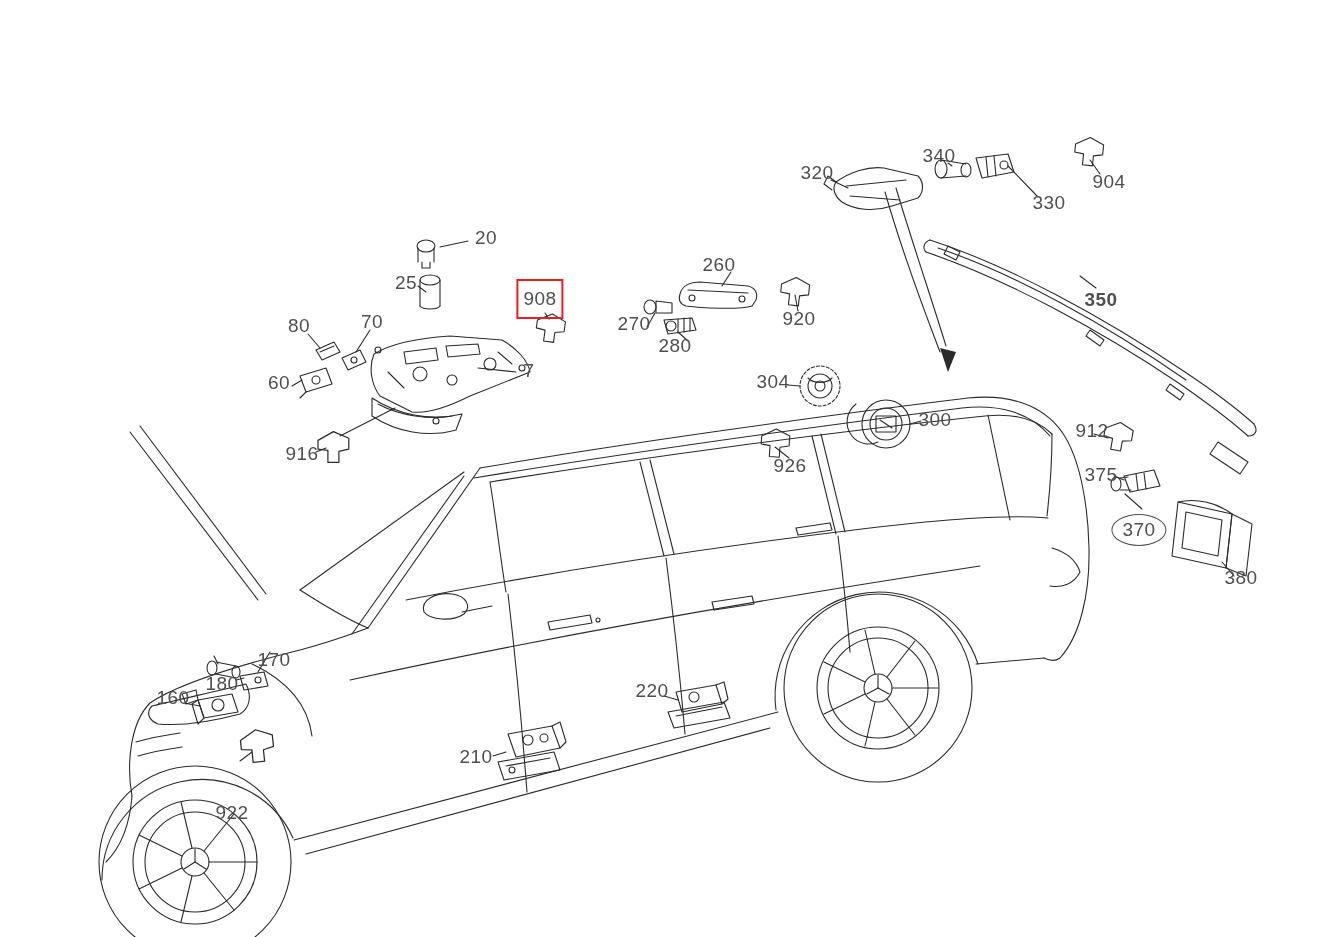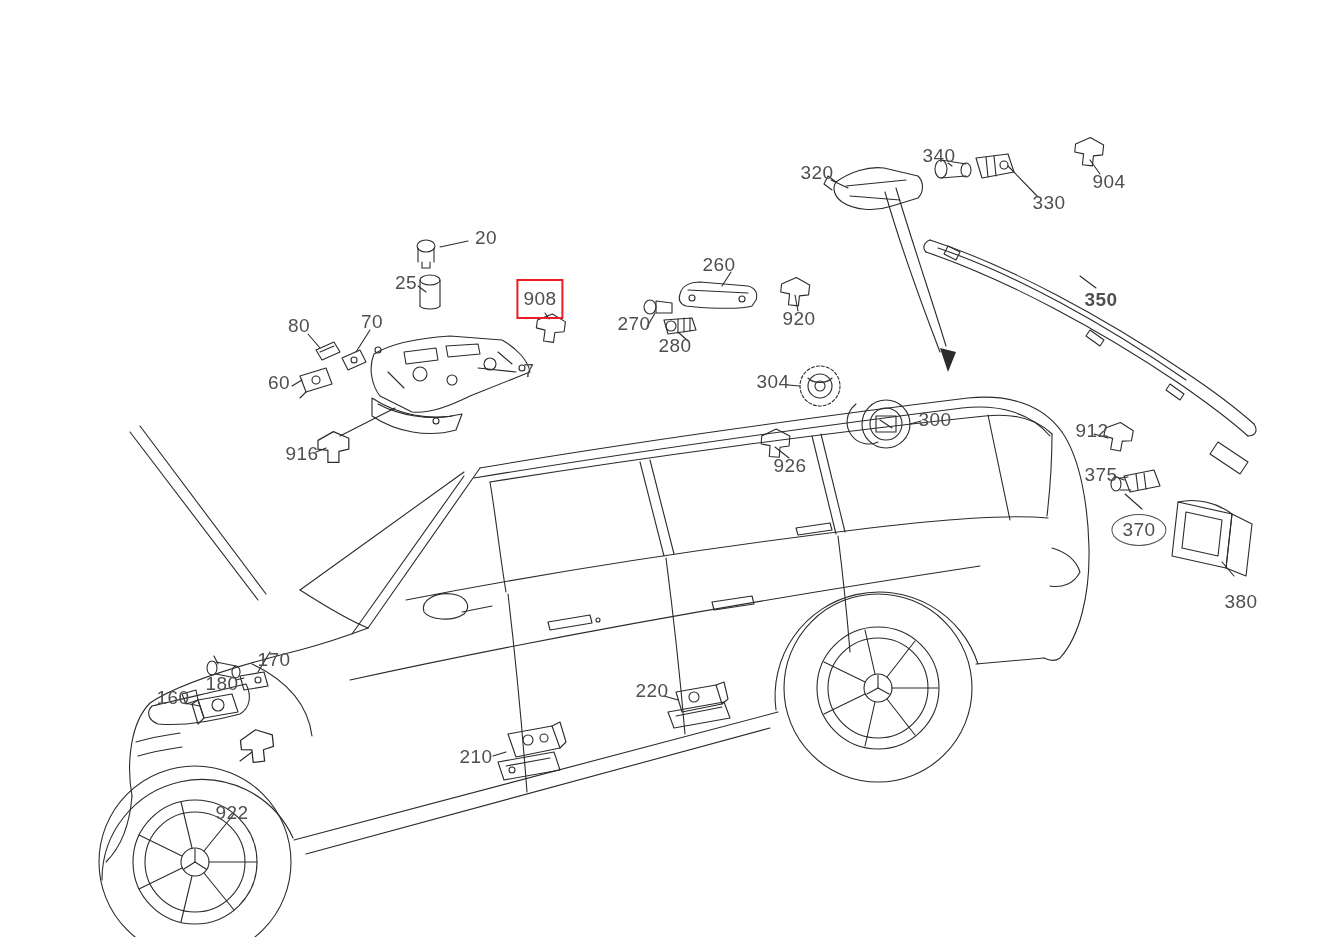--- a/index.html
+++ b/index.html
@@ -367,21 +367,21 @@
       <div class="part-label" style="left: 790px; top: 466px;">926</div>
       <div class="part-label" style="left: 935px; top: 420px;">300</div>
       <div class="part-label" style="left: 817px; top: 173px;">320</div>
       <div class="part-label" style="left: 939px; top: 156px;">340</div>
       <div class="part-label" style="left: 1049px; top: 203px;">330</div>
       <div class="part-label" style="left: 1109px; top: 182px;">904</div>
       <div class="part-label" style="left: 1101px; top: 300px; font-weight: bold;">350</div>
       <div class="part-label" style="left: 1092px; top: 431px;">912</div>
       <div class="part-label" style="left: 1101px; top: 475px;">375</div>
       <div class="part-label circled" style="left: 1139px; top: 530px;">370</div>
-      <div class="part-label" style="left: 1241px; top: 602px; text-align: center;">380</div>
+      <div class="part-label" style="left: 1241px; top: 578px; text-align: center;">380</div>
       <div class="part-label" style="left: 206px; top: 684px; margin-left: 16px;">180</div>
       <div class="part-label" style="left: 274px; top: 644px; margin-top: 16px;">170</div>
       <div class="part-label" style="left: 173px; top: 698px;">160</div>
       <div class="part-label" style="left: 232px; top: 770px; margin-top: 43px;">922</div>
       <div class="part-label" style="left: 476px; top: 757px; text-align: right;">210</div>
       <div class="part-label" style="left: 652px; top: 691px;">220</div>
     </div>
 </div>
 
 </body></html>

